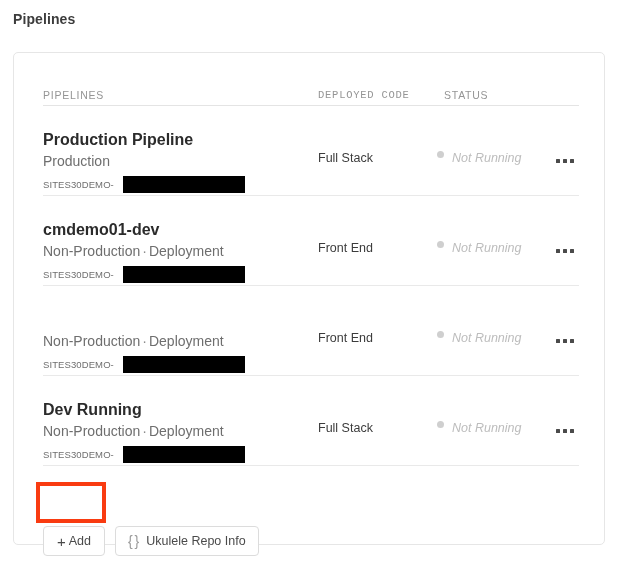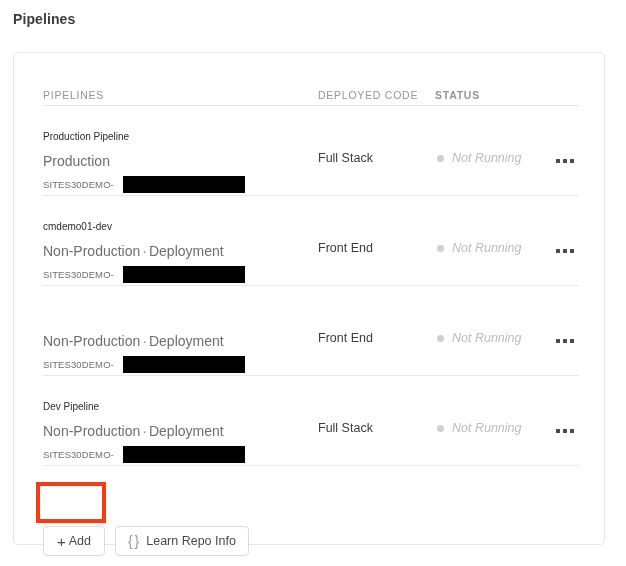--- a/index.html
+++ b/index.html
@@ -54,22 +54,22 @@
   }
   .th {
     position: absolute;
     top: 36px;
     font-size: 10.5px;
     color: #959595;
     letter-spacing: 0.75px;
     white-space: nowrap;
   }
   .th-pipelines  { left: 0px; }
-  .th-deployed   { left: 275px; }
-  .th-status     { left: 392px; font-weight: bold; }
+  .th-deployed   { left: 275px; font-family: Liberation Mono, monospace; }
+  .th-status     { left: 401px; }
 
   .head-rule {
     position: absolute;
     left: 0;
     top: 52px;
     width: 536px;
     height: 1px;
     background: #e4e4e4;
   }
 
@@ -91,22 +91,22 @@
     bottom: 0;
     width: 536px;
     height: 1px;
     background: #e9e9e9;
   }
 
   .r-name {
     position: absolute;
     left: 0;
     top: 25px;
-    font-size: 10px;
-    font-weight: normal;
+    font-size: 16px;
+    font-weight: bold;
     color: #2b2b2b;
     white-space: nowrap;
   }
   .r-sub {
     position: absolute;
     left: 0;
     top: 47px;
     font-size: 14px;
     color: #6e6e6e;
     white-space: nowrap;
@@ -145,21 +145,20 @@
     font-size: 12.5px;
     color: #3c3c3c;
     white-space: nowrap;
   }
 
   .r-status {
     position: absolute;
     left: 394px;
     top: 45px;
     display: flex;
-    align-items: center;
     white-space: nowrap;
   }
   .status-dot {
     width: 7px;
     height: 7px;
     border-radius: 50%;
     background: #cfcfcf;
     display: inline-block;
     margin-right: 8px;
   }
@@ -320,21 +319,21 @@
       </div>
       <div class="r-menu">
           <i></i>
           <i></i>
           <i></i>
         </div>
       <div class="row-rule"></div>
     </div>
 
     <div class="row">
-      <div class="r-name">Dev Pipeline</div>
+      <div class="r-name">Dev Running</div>
       <div class="r-sub">
         <span>Non-Production</span><span class="dotsep">·</span><span>Deployment</span>
       </div>
       <div class="r-repo">
         <span>SITES30DEMO-</span>
         <span class="redacted"></span>
       </div>
       <div class="r-deployed">Full Stack</div>
       <div class="r-status">
         <span class="status-dot"></span>
@@ -350,19 +349,19 @@
 
   </div>
 
   <div class="actions">
     <div class="btn btn-add">
       <span class="plus">+</span>
       <span>Add</span>
     </div>
     <div class="btn btn-repo">
       <span class="braces">{&nbsp;}</span>
-      <span>Learn Repo Info</span>
+      <span>Ukulele Repo Info</span>
     </div>
   </div>
 
 </div>
 
 <div class="highlight"></div>
 
 </body></html>

